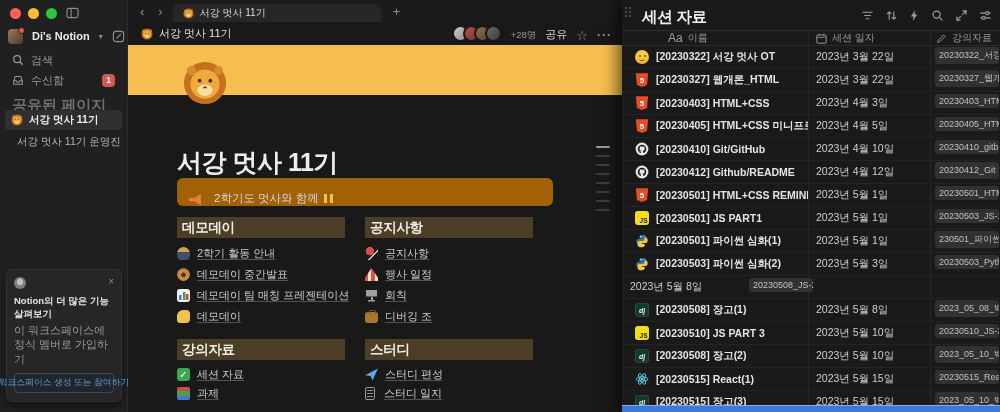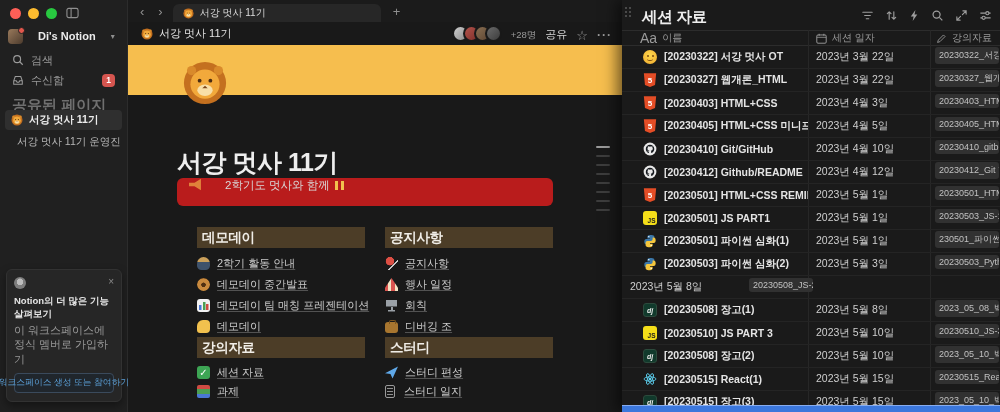--- a/index.html
+++ b/index.html
@@ -6,21 +6,21 @@
   html,body { width:1000px; height:412px; overflow:hidden; background:#000; }
   body { font-family:"Liberation Sans","DejaVu Sans",sans-serif; }
   .app { position:relative; width:1000px; height:412px; background:#191919; overflow:hidden; }
 
   
   .sidebar { position:absolute; left:0; top:0; width:128px; height:412px; background:#202020; border-right:1px solid #2c2c2c; }
   .traffic { position:absolute; top:8px; left:10px; display:flex; gap:7px; }
   .traffic span { width:11px; height:11px; border-radius:50%; display:block; }
   .t-red{background:#FF5F57}.t-yel{background:#FDBC2F}.t-grn{background:#28C840}
   .sb-toggle { position:absolute; top:7px; left:66px; color:#8f8f8f; }
-  .ws-row { position:absolute; top:26px; left:8px; right:6px; height:20px; display:flex; align-items:center; gap:15px; }
+  .ws-row { position:absolute; top:26px; left:8px; right:6px; height:20px; display:flex; align-items:center; gap:9px; }
   .ws-avatar { width:15px; height:15px; border-radius:4px; background:linear-gradient(135deg,#9a7a5c,#4c3b2d); position:relative; flex:none; }
   .ws-avatar::after { content:""; position:absolute; top:-2px; right:-2px; width:5px; height:5px; border-radius:50%; background:#E2574C; border:1px solid #202020; }
   .ws-name { font-size:11px; font-weight:bold; color:#ebebeb; white-space:nowrap; }
   .ws-chev { font-size:8px; color:#8f8f8f; }
   .ws-compose { margin-left:auto; color:#8f8f8f; }
   .sb-row { position:absolute; left:6px; right:6px; height:20px; display:flex; align-items:center; gap:7px; padding:0 6px; border-radius:4px; color:#9b9b9b; font-size:11px; }
   .sb-row svg { flex:none; }
   .badge { margin-left:auto; background:#D5554F; color:#fff; font-size:8.5px; font-weight:bold; min-width:13px; height:13px; border-radius:4px; display:flex; align-items:center; justify-content:center; padding:0 3px; }
   .sb-label { position:absolute; top:96px; left:12px; font-size:15px; color:#6f6f6f; font-weight:bold; }
   .sp-list { position:absolute; top:110px; left:5px; right:5px; }
@@ -50,23 +50,23 @@
   .av2{background:linear-gradient(135deg,#b4534b,#7e2f2a)}
   .av3{background:linear-gradient(135deg,#8a6f52,#5d4633)}
   .av4{background:linear-gradient(135deg,#6b6b6b,#3c3c3c)}
   .members { font-size:9.5px; color:#9a9a9a; }
   .share { font-size:11px; color:#d8d8d8; }
   .star { font-size:13px; color:#9a9a9a; line-height:1; }
   .more { font-size:12px; color:#9a9a9a; letter-spacing:1px; font-weight:bold; }
   .cover { position:absolute; top:45px; left:0; width:494px; height:50px; background:#F6BE4E; }
   .page-icon { position:absolute; top:60px; left:54px; width:46px; height:46px; }
   .page-title { position:absolute; top:146px; left:49px; font-size:25px; font-weight:bold; color:#eeeeee; letter-spacing:-.5px; }
-  .callout { position:absolute; top:178px; left:49px; width:376px; height:28px; background:#b91c1c; border-radius:6px; display:flex; align-items:flex-start; padding:0 12px; gap:23px; }
+  .callout { position:absolute; top:178px; left:49px; width:376px; height:28px; background:#a16207; border-radius:6px; display:flex; align-items:flex-end; padding:0 12px; gap:12px; }
   .callout-text { font-size:11.5px; color:#d9d9d9; display:flex; align-items:center; gap:3px; }
-  .sections { position:absolute; top:227px; left:49px; width:376px; display:grid; grid-template-columns:188px 188px; row-gap:0;margin-left:20px; }
+  .sections { position:absolute; top:217px; left:49px; width:376px; display:grid; grid-template-columns:188px 188px; row-gap:12px; }
   .section-h { width:168px; height:21px; background:#4C3D27; color:#f0ede7; font-size:13.5px; font-weight:bold; padding:1px 5px 0; line-height:20px; letter-spacing:-.3px; }
   .sec-items { margin-top:5px; }
   .sec-item { display:flex; align-items:center; height:21px; font-size:11px; color:#cbcbcb; white-space:nowrap; }
   .sec-item .lbl { text-decoration:underline; text-decoration-color:rgba(255,255,255,.25); text-underline-offset:2px; }
   .section.tight .sec-item { height:19px; }
   .toc { position:absolute; top:146px; right:12px; width:14px; }
   .toc i { display:block; height:2px; border-radius:1px; background:#3d3d3d; margin-bottom:7px; }
   .toc i:first-child { background:#9a9a9a; }
 
   
@@ -91,26 +91,26 @@
   .panel { position:absolute; left:622px; top:0; width:378px; height:412px; background:#1a1a1a; box-shadow:-5px 0 14px rgba(0,0,0,.55); }
   .drag-dots { position:absolute; left:3px; top:7px; width:7px; display:grid; grid-template-columns:2px 2px; gap:2px; }
   .drag-dots i { width:2px; height:2px; background:#5a5a5a; border-radius:50%; }
   .panel-title { position:absolute; top:7px; left:20px; font-size:15.5px; font-weight:bold; color:#ededed; letter-spacing:-.3px; }
   .panel-tools { position:absolute; top:9px; right:8px; display:flex; gap:11px; align-items:center; color:#9f9f9f; }
   .thead { position:absolute; top:30px; left:0; right:0; height:16px; border-top:1px solid #2c2c2c; border-bottom:1px solid #2c2c2c; display:flex; font-size:10px; color:#9a9a9a; align-items:center; }
   .th { display:flex; align-items:center; gap:5px; }
   .th1 { width:186px; padding-left:18px; }
   .th2 { width:122px; padding-left:8px; }
   .th3 { flex:1; padding-left:6px; }
-  .aa { font-size:14px; color:#9a9a9a; }
+  .aa { font-size:12px; color:#9a9a9a;margin-left:28px; }
   .vline { position:absolute; top:30px; bottom:0; width:1px; background:#272727; }
   .v1 { left:186px; } .v2 { left:308px; }
   .rows { position:absolute; top:46px; left:0; right:0; bottom:0; overflow:hidden; }
   .trow { display:flex; align-items:center; height:23px; border-bottom:1px solid #242424; }
-  .td-name { width:186px; display:flex; align-items:center; gap:7px; padding-left:21px; font-size:10.5px; font-weight:bold; color:#e4e4e4; white-space:nowrap; overflow:hidden; }
+  .td-name { width:186px; display:flex; align-items:center; gap:7px; padding-left:13px; font-size:10.5px; font-weight:bold; color:#e4e4e4; white-space:nowrap; overflow:hidden; }
   .td-date { width:122px; padding-left:8px; font-size:10.5px; color:#cfcfcf; white-space:nowrap; }
   .td-file { flex:1; padding-left:5px; overflow:hidden; }
   .chip { display:inline-block; background:#313131; border-radius:3px; font-size:9px; color:#c2c2c2; padding:2px 4px; white-space:nowrap; max-width:64px; overflow:hidden; }
   .ric { width:14px; height:14px; flex:none; position:relative; display:flex; align-items:center; justify-content:center; }
   .ic-smiley { border-radius:50%; background:radial-gradient(circle at 50% 38%,#FFD84D,#EFA92D); }
   .ic-smiley::before { content:""; position:absolute; left:3.5px; top:4.5px; width:2px; height:2px; border-radius:50%; background:#7a4a10; box-shadow:5px 0 0 #7a4a10; }
   .ic-smiley::after { content:""; position:absolute; left:4px; top:6px; width:6px; height:4px; border-bottom:1.5px solid #7a4a10; border-radius:50%; }
   .ic-html5 { background:#E44D26; clip-path:polygon(6% 2%,94% 2%,86% 86%,50% 100%,14% 86%); color:#fff; font-size:8px; font-weight:bold; }
   .ic-js { background:#F5DE19; border-radius:3px; color:#1c1c1c; font-size:6.5px; font-weight:bold; align-items:flex-end; justify-content:flex-end; padding:1px 1.5px; }
   .ic-dj { background:#113A2C; border:1px solid #2c4a3c; border-radius:3px; color:#e9e9e9; font-size:7px; font-weight:bold; font-style:italic; }

